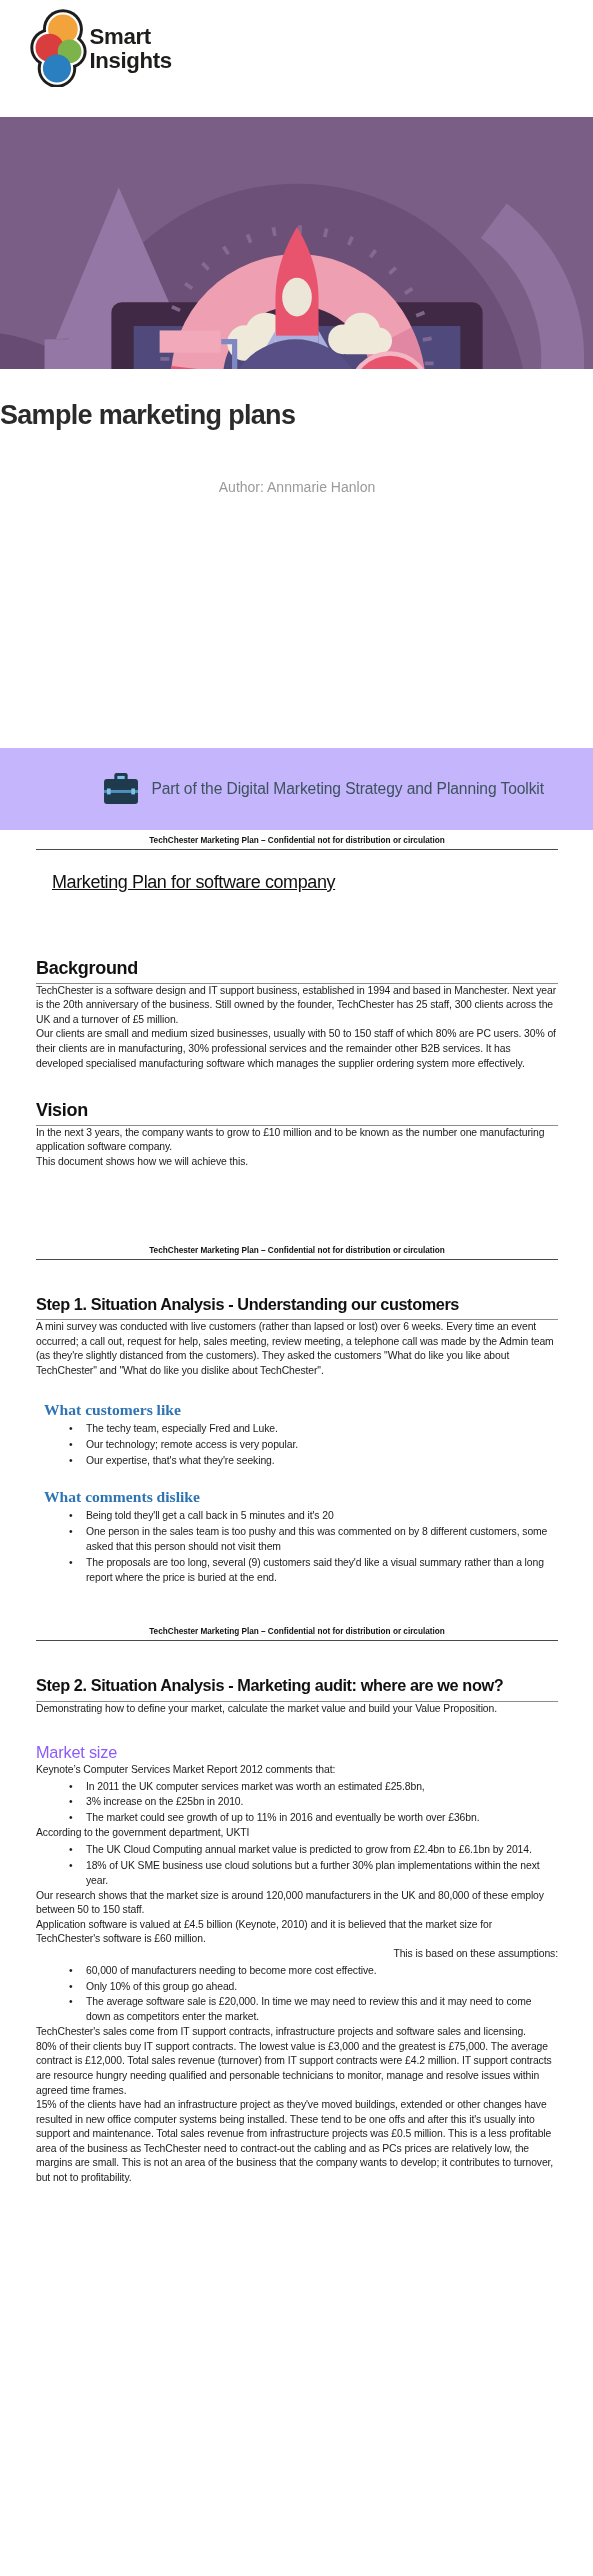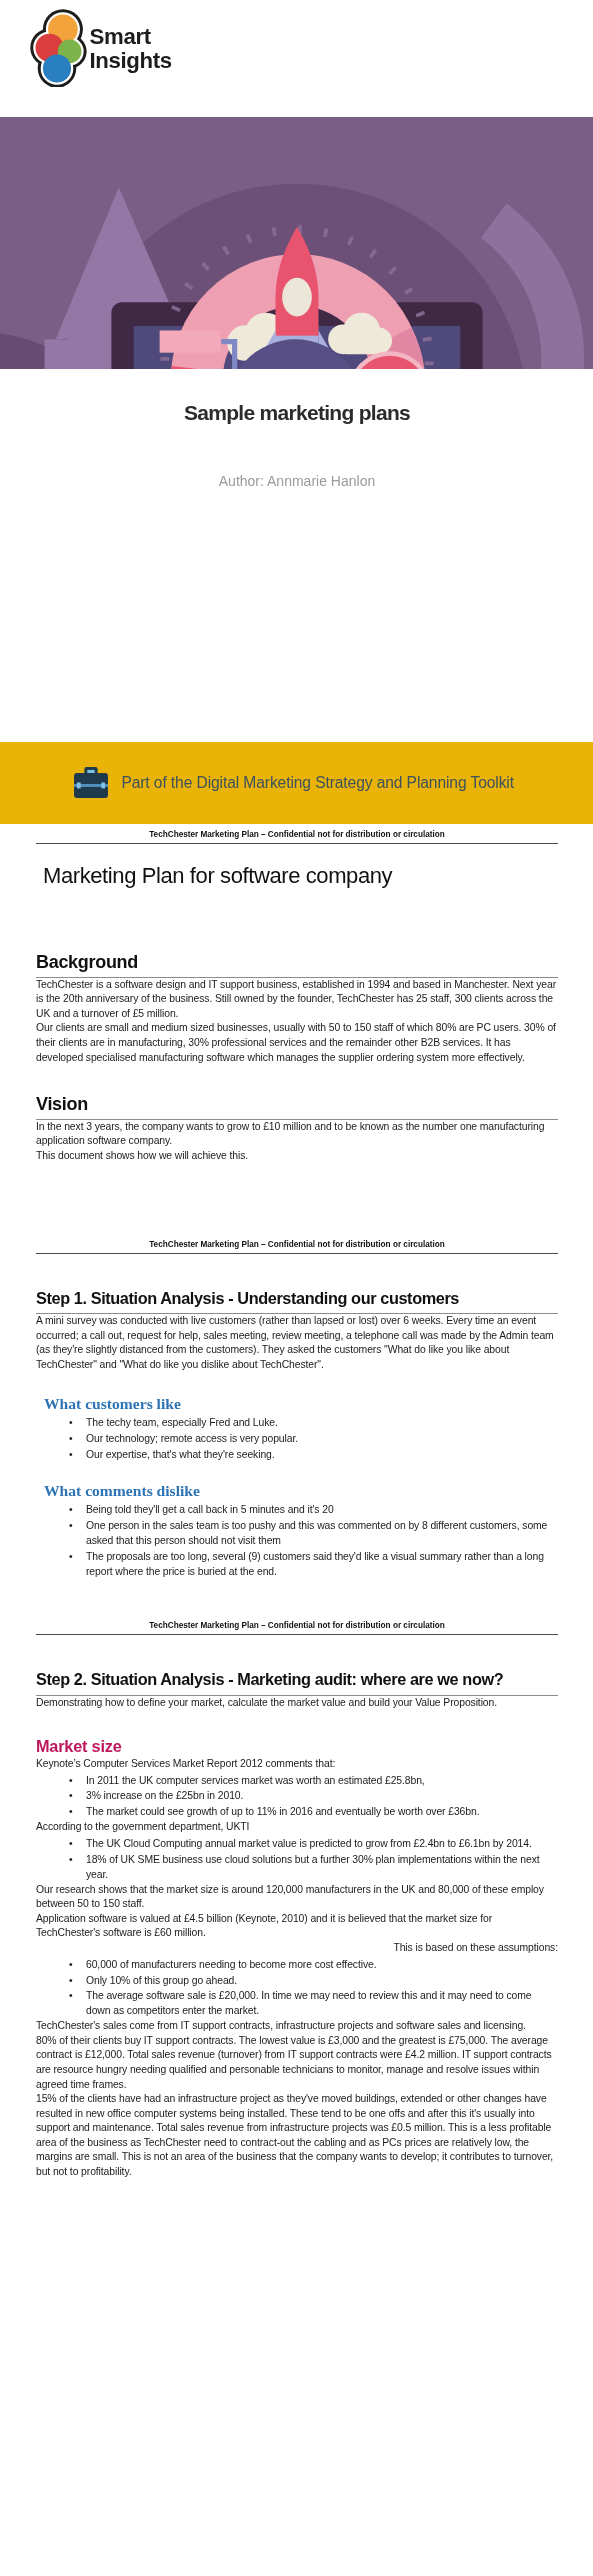--- a/index.html
+++ b/index.html
@@ -10,57 +10,57 @@
     margin:0 auto;
   }
   
   .logo-row { padding:7.4px 0 0 30px; height:117px; }
   .logo-row svg { display:block; }
   .logo-word { font-weight:bold; fill:#1d1d1b; font-size:30px; letter-spacing:-0.5px;
                font-family:"Liberation Sans", sans-serif; }
   
   .hero { display:block; width:594px; height:252px; }
   
-  .cover-title { margin:33px 0 0; text-align:center; font-size:21px; line-height:1;
+  .cover-title { margin:33px 0 0; font-size:27px; line-height:1;
                  font-weight:bold; color:#2b2b2b; letter-spacing:-0.7px; }
   .cover-subtitle { margin:22px 0 0; text-align:center; font-size:15.6px; line-height:1.2;
                     color:#8c8c8c; letter-spacing:-0.1px; }
   .cover-author { margin:50px 0 0; text-align:center; font-size:14px; line-height:1.2;
                   color:#9a9a9a; }
   
-  .toolkit-banner { margin-top:252px; height:82px; background:#eab308;
-                    display:flex; align-items:center; padding-left:74px; }
+  .toolkit-banner { margin-top:252px; height:82px; background:#c4b5fd;
+                    display:flex; align-items:center; padding-left:104px; }
   .toolkit-banner svg { flex:0 0 auto; display:block; }
   .toolkit-label { margin-left:13.4px; font-size:15.6px; color:#3d525c; letter-spacing:-0.1px; }
   
   .conf { margin:6px 36px 0; padding-bottom:3.7px; border-bottom:1.5px solid #4a4a4a;
           text-align:center; font-size:8.2px; line-height:9.6px; font-weight:bold; color:#111; }
   .conf.conf-2 { margin-top:76px; }
   .conf.conf-3 { margin-top:42px; }
   
   .content { margin:0 36px; }
-  .doc-title { margin:18px 7px 0; font-size:22px; line-height:28px; font-weight:400;
-               color:#111; letter-spacing:-0.4px; }
+  .doc-title { margin:18px 16px 0; font-size:18px; line-height:28px; font-weight:400;
+               color:#111; letter-spacing:-0.4px;text-decoration:underline; }
   .section-heading { font-size:18px; line-height:22px; font-weight:bold; color:#111;
                      letter-spacing:-0.3px; padding-bottom:3.7px; border-bottom:1.5px solid #8c8c8c; }
   .h-background { margin:61px 0 0; }
   .h-vision { margin:28px 0 0; }
   .step-heading { font-size:16.3px; line-height:22px; font-weight:bold; color:#111;
                   letter-spacing:-0.4px; padding-bottom:4.5px; border-bottom:1.5px solid #8c8c8c;
                   margin:33px 0 0; }
   p.body { font-size:10.4px; line-height:1.4; letter-spacing:-0.1px; margin:0; color:#1b1b1b; }
   .mt-lg { margin-top:31px; } .mt-md { margin-top:13.4px; } .mt-p { margin-top:15px; }
   .mt-intro2 { margin-top:24px; }
   .mt-research { margin-top:27px; }
   .mt-app { margin-top:14px; } .mt-assume { margin-top:14px;text-align:right; }
   .mt-lead { margin-top:12px; }
   .blue-subheading { font-family:"Liberation Serif", serif; font-weight:bold;
                      font-size:15.6px; line-height:19.3px; color:#2e74b5; margin:21px 8px 0; }
   .blue-subheading.dislike { margin-top:19.3px; }
-  .plain-subheading { font-size:16.3px; line-height:21px; font-weight:bold; color:#be185d;
+  .plain-subheading { font-size:16.3px; line-height:21px; font-weight:normal; color:#8b5cf6;
                       letter-spacing:-0.2px; margin:25px 0 0; }
   ul.doc-list { list-style:none; margin:2.2px 0 0; padding:0; }
   ul.doc-list.tight { margin-top:1.5px; }
   ul.doc-list li { position:relative; padding-left:50px; font-size:10.4px; line-height:1.45;
                    letter-spacing:-0.1px; margin:0 0 0.7px; }
   ul.doc-list li::before { content:"\2022"; position:absolute; left:33px; top:0; }
 </style>
 </head>
 <body>
 

